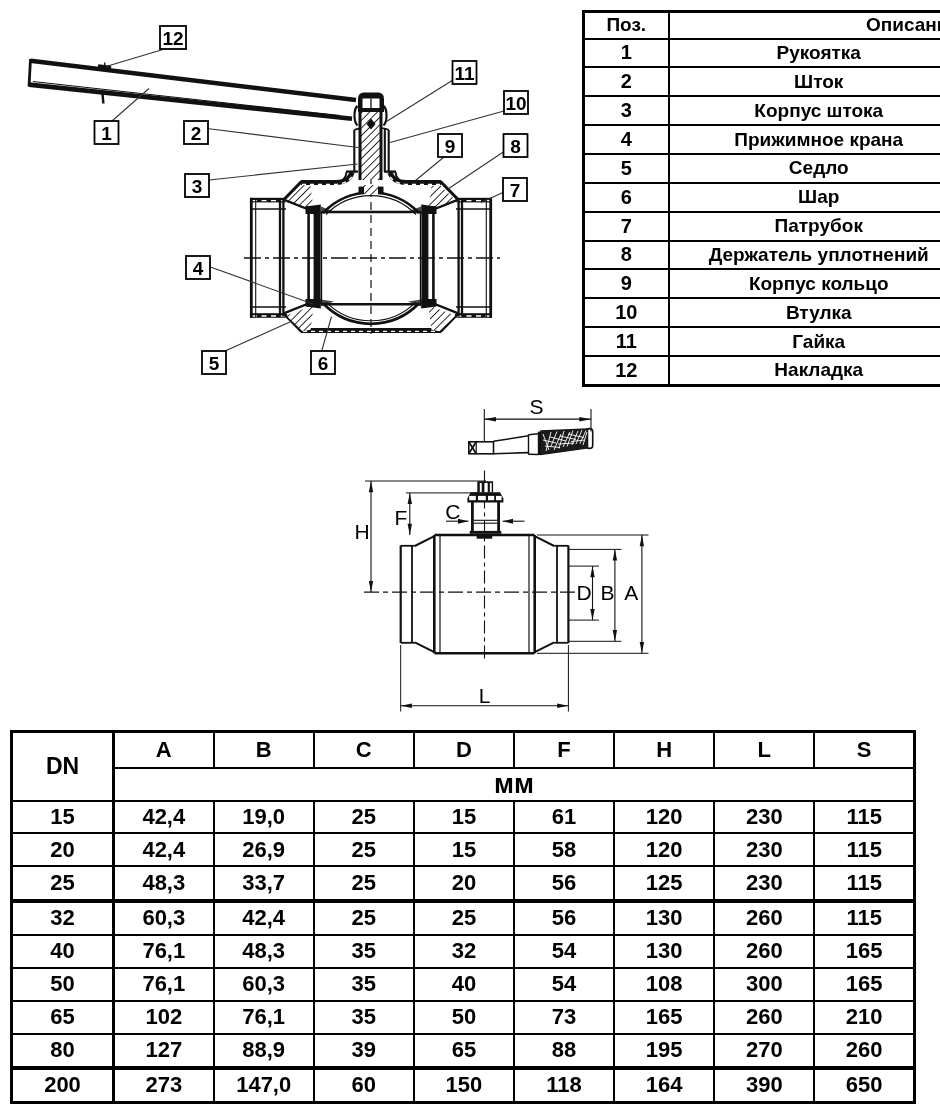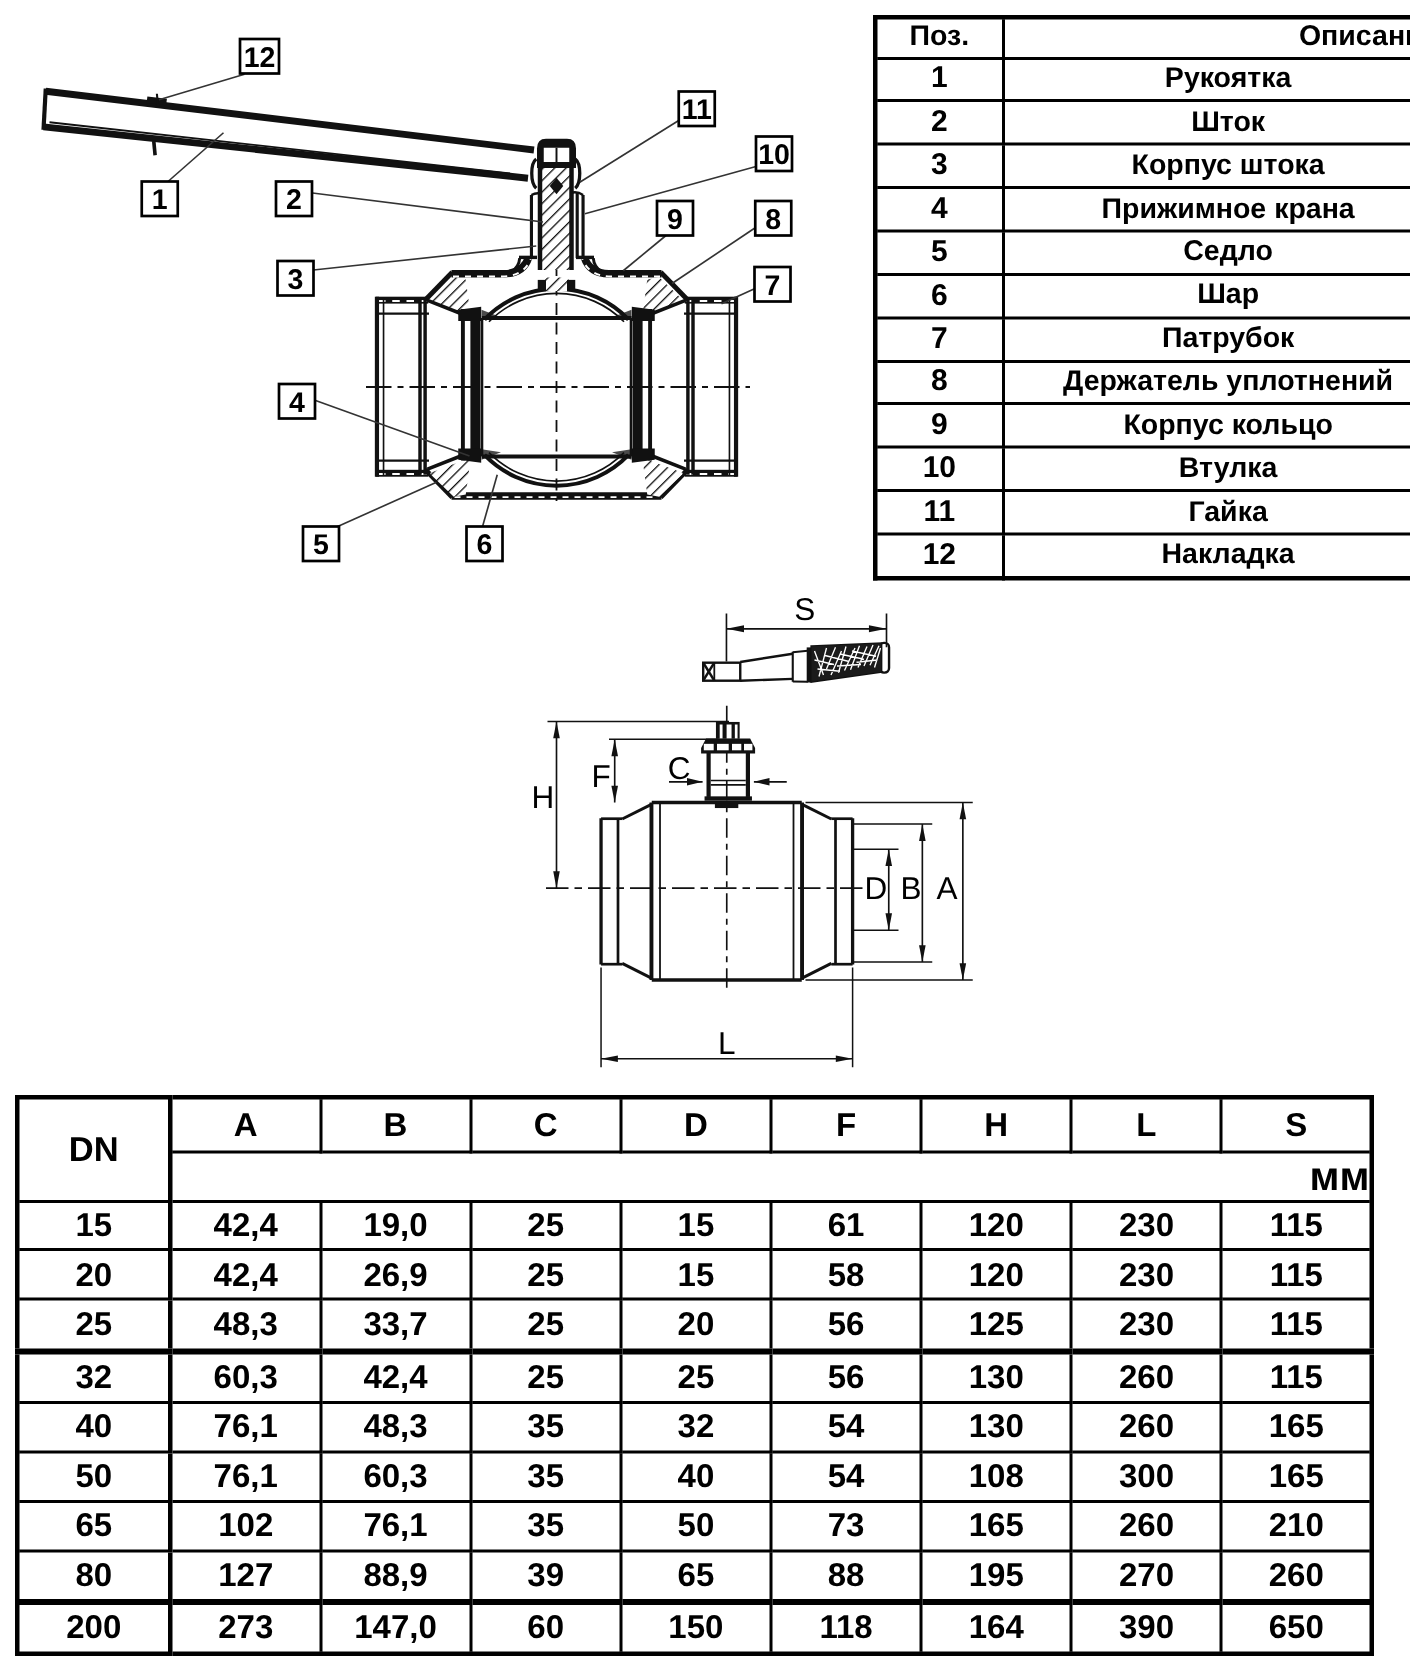--- a/index.html
+++ b/index.html
@@ -19,21 +19,21 @@
 
 table.dims { position:absolute; left:10px; top:730px; width:906px; height:374px;
   border-collapse:collapse; table-layout:fixed; }
 table.dims { border:3px solid #000; }
 table.dims td, table.dims th { border:2px solid #000; font-weight:bold; text-align:center; font-size:22px; overflow:hidden; }
 table.dims col.dn { width:102px; }
 table.dims td { font-size:22px; }
 table.dims tr.thick td { border-top-width:4px; }
 table.dims th.dnh { border-right-width:3px; font-size:23px; }
 table.dims td.dnc { border-right-width:3px; }
-table.dims tr.mmr th { font-size:27px; font-weight:bold;text-align:right; }
+table.dims tr.mmr th { font-size:27px; font-weight:bold; }
 </style>
 </head>
 <body>
 <div id="page">
 
 <svg id="draw1" style="position:absolute;left:0;top:0;" width="580" height="400" viewBox="0 0 580 400">
 <defs>
 <pattern id="hat" width="5.4" height="5.4" patternUnits="userSpaceOnUse" patternTransform="rotate(45)">
   <rect width="5.4" height="5.4" fill="#fff"></rect>
   <line x1="0" y1="0" x2="0" y2="5.4" stroke="#111" stroke-width="1.75"></line>

